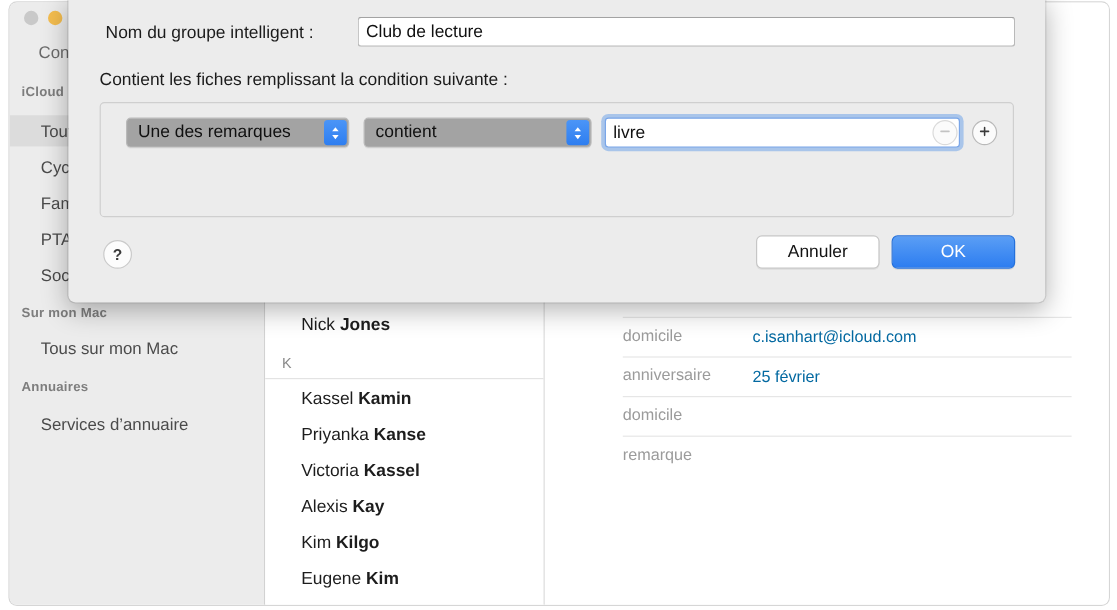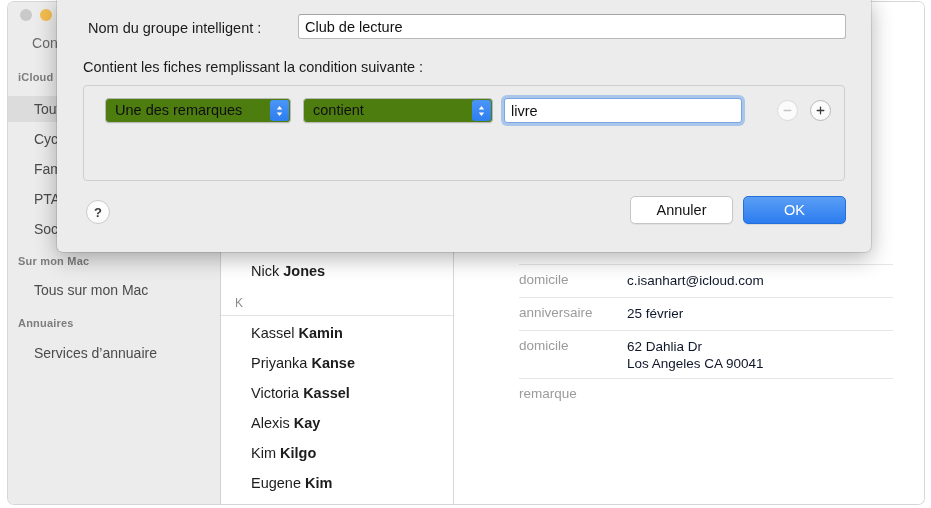--- a/index.html
+++ b/index.html
@@ -154,21 +154,21 @@
   .dlabel {
     width: 108px;
     flex: 0 0 108px;
     padding-right: 13px;
     box-sizing: border-box;
     font-size: 13.5px;
     color: #9b9b9b;
   }
   .dvalue {
     font-size: 13.5px;
-    color: #0f172a;
+    color: #0369a1;
     line-height: 17px;
     white-space: pre-line;
   }
 
   
   .bottom-bar {
     position: absolute;
     left: 446px;
     bottom: 0;
     width: 470px;
@@ -227,21 +227,21 @@
     background: #ececec;
     border: 1px solid #cfcfcf;
     border-radius: 4px;
   }
 
   
   .popup {
     position: absolute;
     height: 25px;
     box-sizing: border-box;
-    background: #4d7c0f;
+    background: #a3a3a3;
     border: 1px solid #b9b9b9;
     border-radius: 4px;
     box-shadow: 0 1px 0 rgba(0,0,0,0.04);
   }
   .popup-text {
     position: absolute;
     left: 9px;
     top: 0;
     line-height: 23px;
     font-size: 14.5px;
@@ -259,21 +259,21 @@
     display: flex;
     align-items: center;
     justify-content: center;
   }
   .popup-one { left: 21px; top: 12px; width: 186px; }
   .popup-two { left: 219px; top: 12px; width: 190px; }
 
   .value-field {
     left: 420px;
     top: 12px;
-    width: 238px;
+    width: 296px;
     height: 25px;
     line-height: 21px;
     border: 1px solid #7aa6e8;
     box-shadow: 0 0 0 3px rgba(88,150,233,0.45);
     border-radius: 3px;
   }
 
   .round-btn {
     position: absolute;
     width: 21px;
@@ -397,22 +397,20 @@
         <div class="drow">
           <div class="dlabel">domicile</div>
           <div class="dvalue">c.isanhart@icloud.com</div>
         </div>
         <div class="drow">
           <div class="dlabel">anniversaire</div>
           <div class="dvalue">25 février</div>
         </div>
         <div class="drow">
           <div class="dlabel">domicile</div>
-          <div class="dvalue">62 Dahlia Dr
-Los Angeles CA 90041</div>
         </div>
         <div class="drow">
           <div class="dlabel">remarque</div>
           <div class="dvalue"></div>
         </div>
       </div>
 
       <div class="bottom-bar">
         
         

